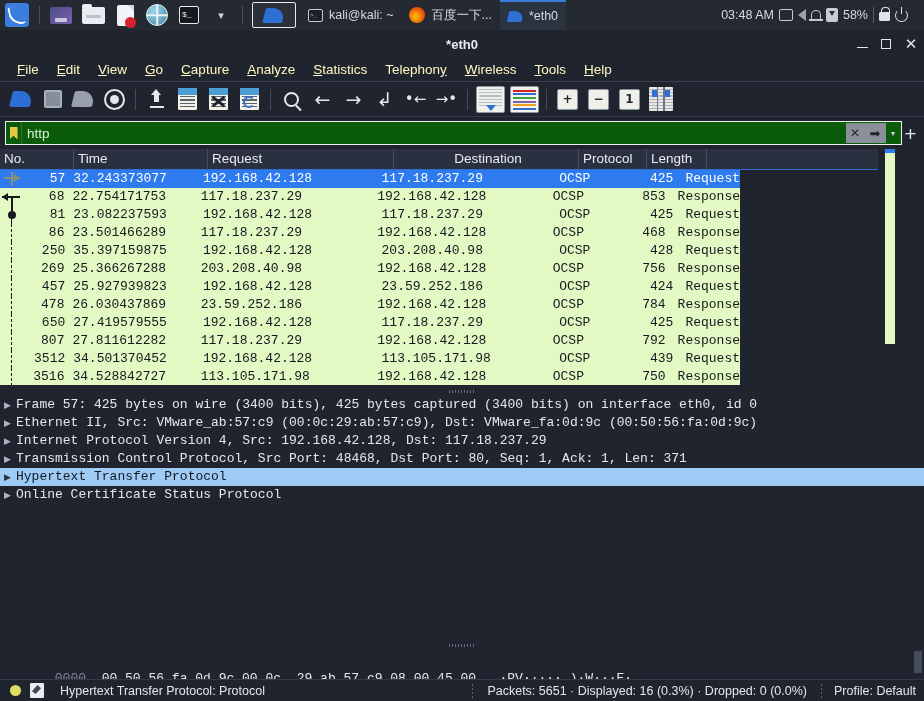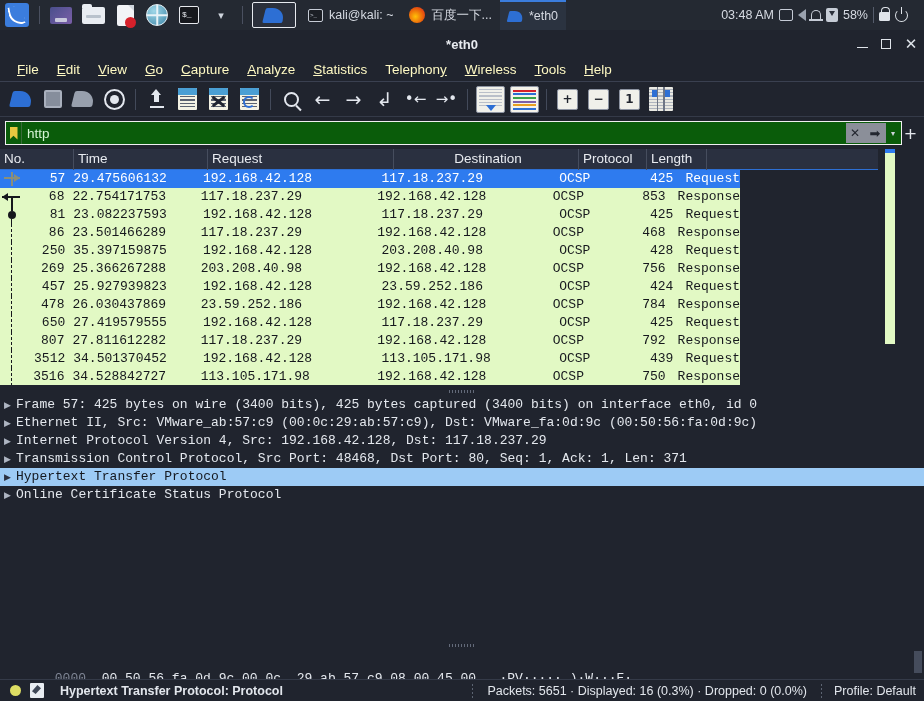--- a/index.html
+++ b/index.html
@@ -184,21 +184,21 @@
   .hoff{color:#7e8594;}
   .hbytes{color:#e4e8ee;}
   .hascii{color:#e4e8ee;}
   #hex-scrollbar{position:absolute;right:2px;top:2px;width:8px;height:22px;background:#454c5c;}
 
   
   #statusbar{position:absolute;bottom:0;left:0;width:924px;height:22px;background:#20242e;display:flex;align-items:center;color:#e2e6ec;font-size:12.5px;border-top:1px solid #343a48;}
   .sb-exp{width:11px;height:11px;border-radius:50%;background:#dede64;margin-left:10px;}
   .sb-note{width:14px;height:15px;background:#e9edf2;margin-left:9px;position:relative;border-radius:1px;}
   .sb-note::after{content:"";position:absolute;left:2px;top:2px;width:9px;height:9px;background:#3f4756;clip-path:polygon(0 70%,60% 0,100% 35%,40% 100%);}
-  .sb-txt{margin-left:16px;font-weight:bold;}
+  .sb-txt{margin-left:16px;}
   .sb-dotsep{width:1px;height:14px;background:repeating-linear-gradient(to bottom,#5c6472 0,#5c6472 2px,transparent 2px,transparent 4px);}
   .sb-counts{}
   .sb-profile{margin-right:8px;}
 </style>
 </head>
 <body>
 
 <div id="taskbar">
   <div class="tb-left">
     <div class="tb-kali">
@@ -401,21 +401,21 @@
         <div class="ph" style="width: 68px;">Protocol</div>
         <div class="ph" style="width: 60px;">Length</div>
       </div>
     <div id="pl-body">
         <div class="prow sel">
           <div class="c-mark">
             <i class="rel-vert"></i>
             <i class="rel-cross"></i>
           </div>
           <div class="c-no">57</div>
-          <div class="c-time">29.475606132</div>
+          <div class="c-time">32.243373077</div>
           <div class="c-src">192.168.42.128</div>
           <div class="c-dst">117.18.237.29</div>
           <div class="c-proto">OCSP</div>
           <div class="c-len">425</div>
           <div class="c-info">Request</div>
         </div>
         <div class="prow">
           <div class="c-mark">
             <i class="rel-lcross"></i>
             <i class="rel-line" style="top:8px;height:10px"></i>

